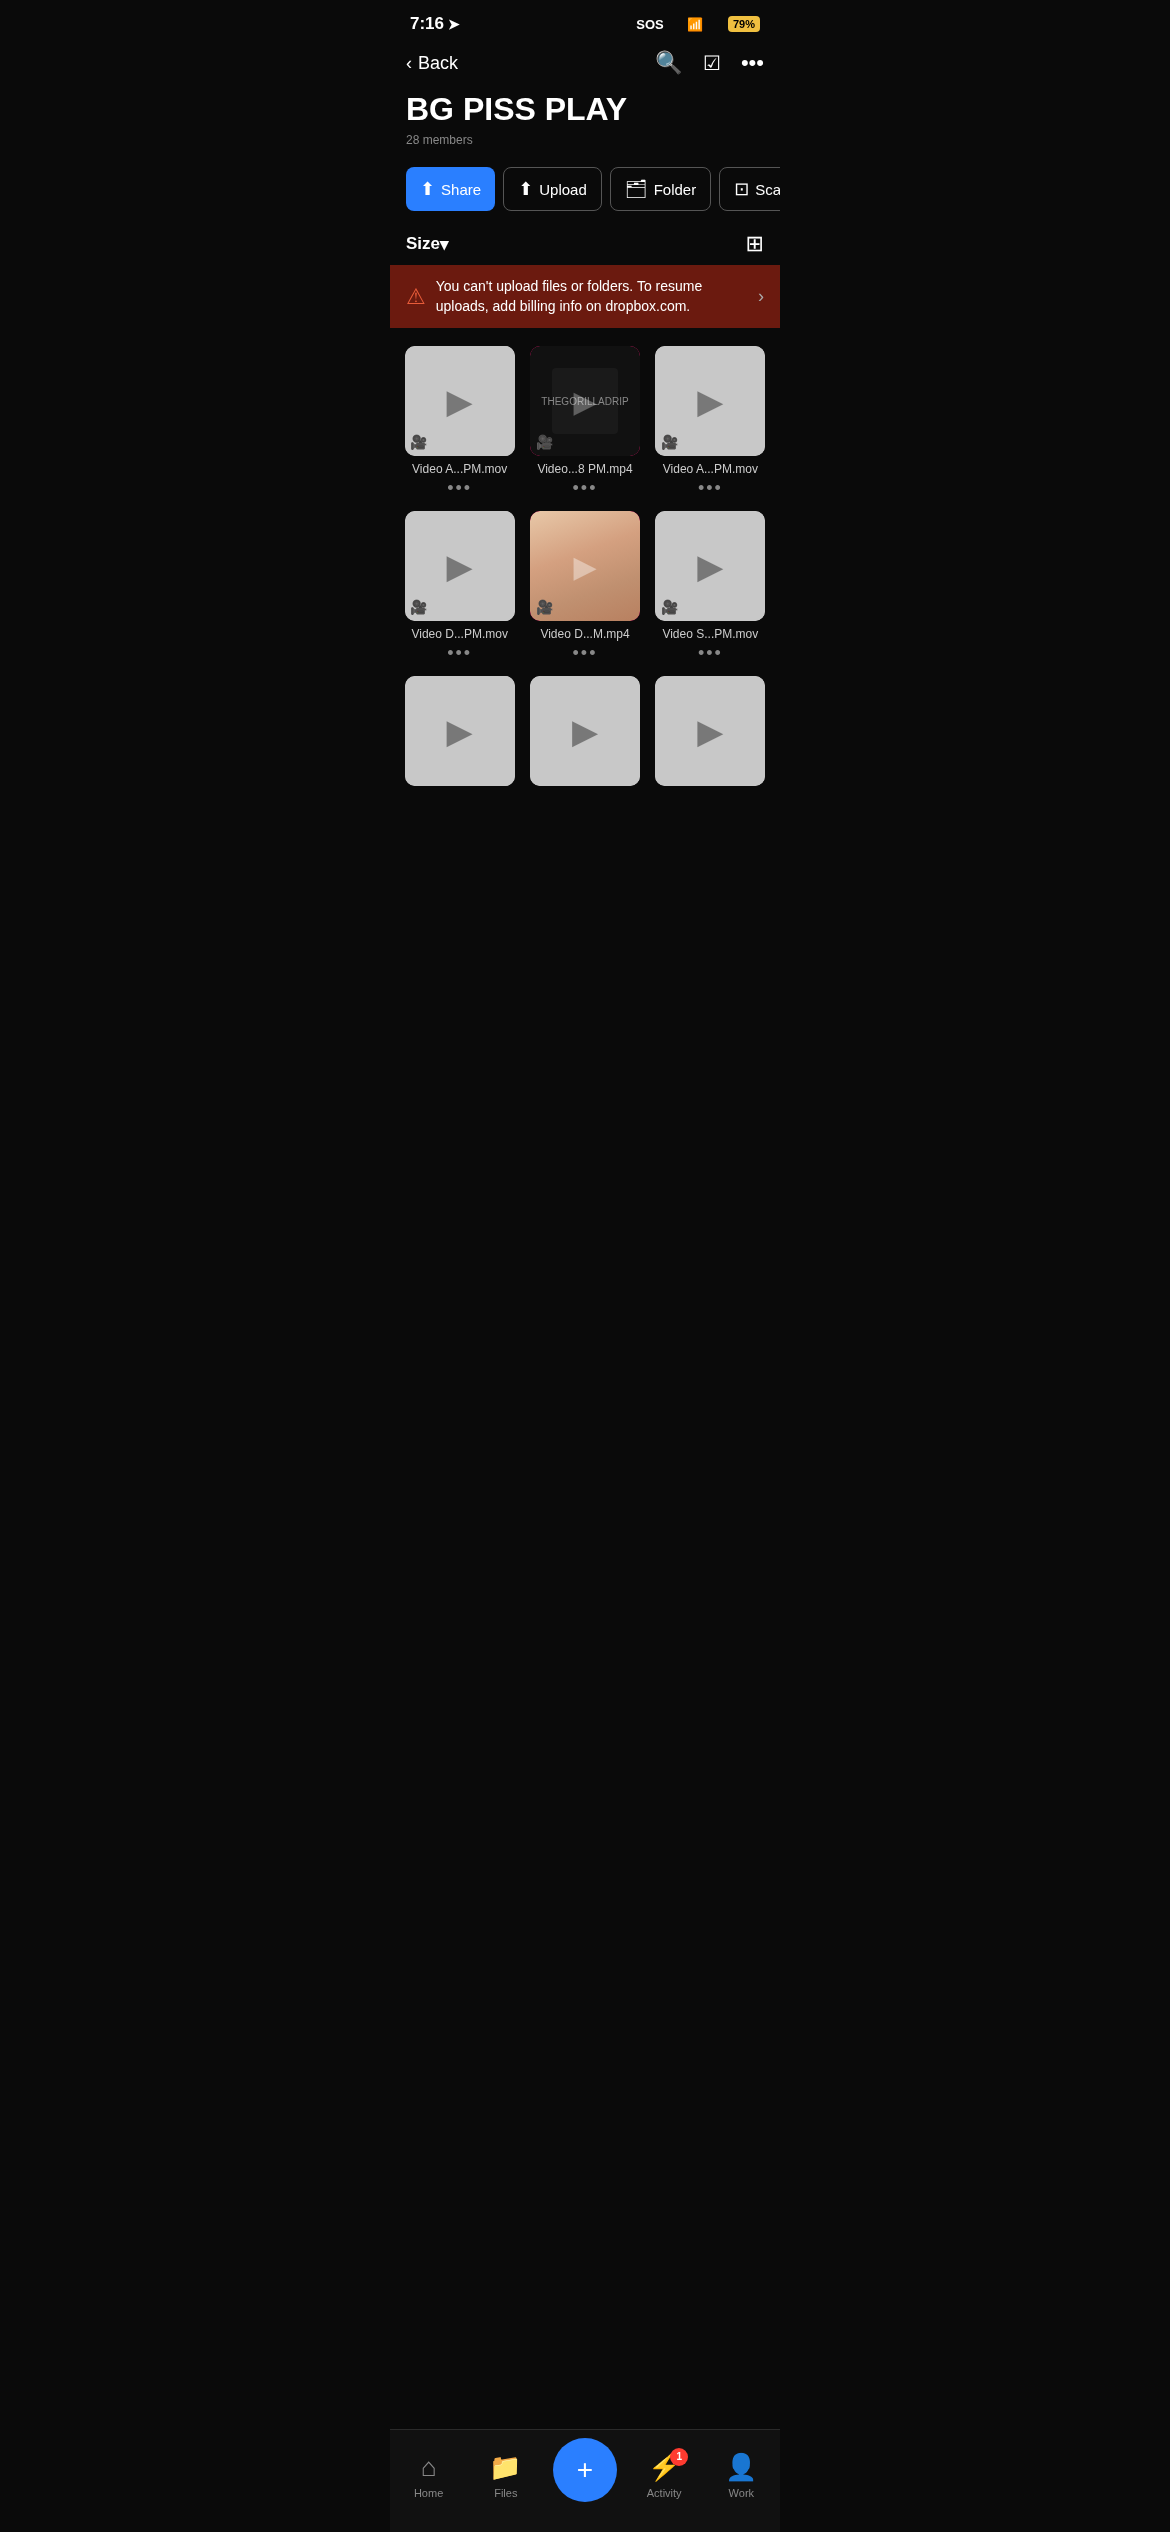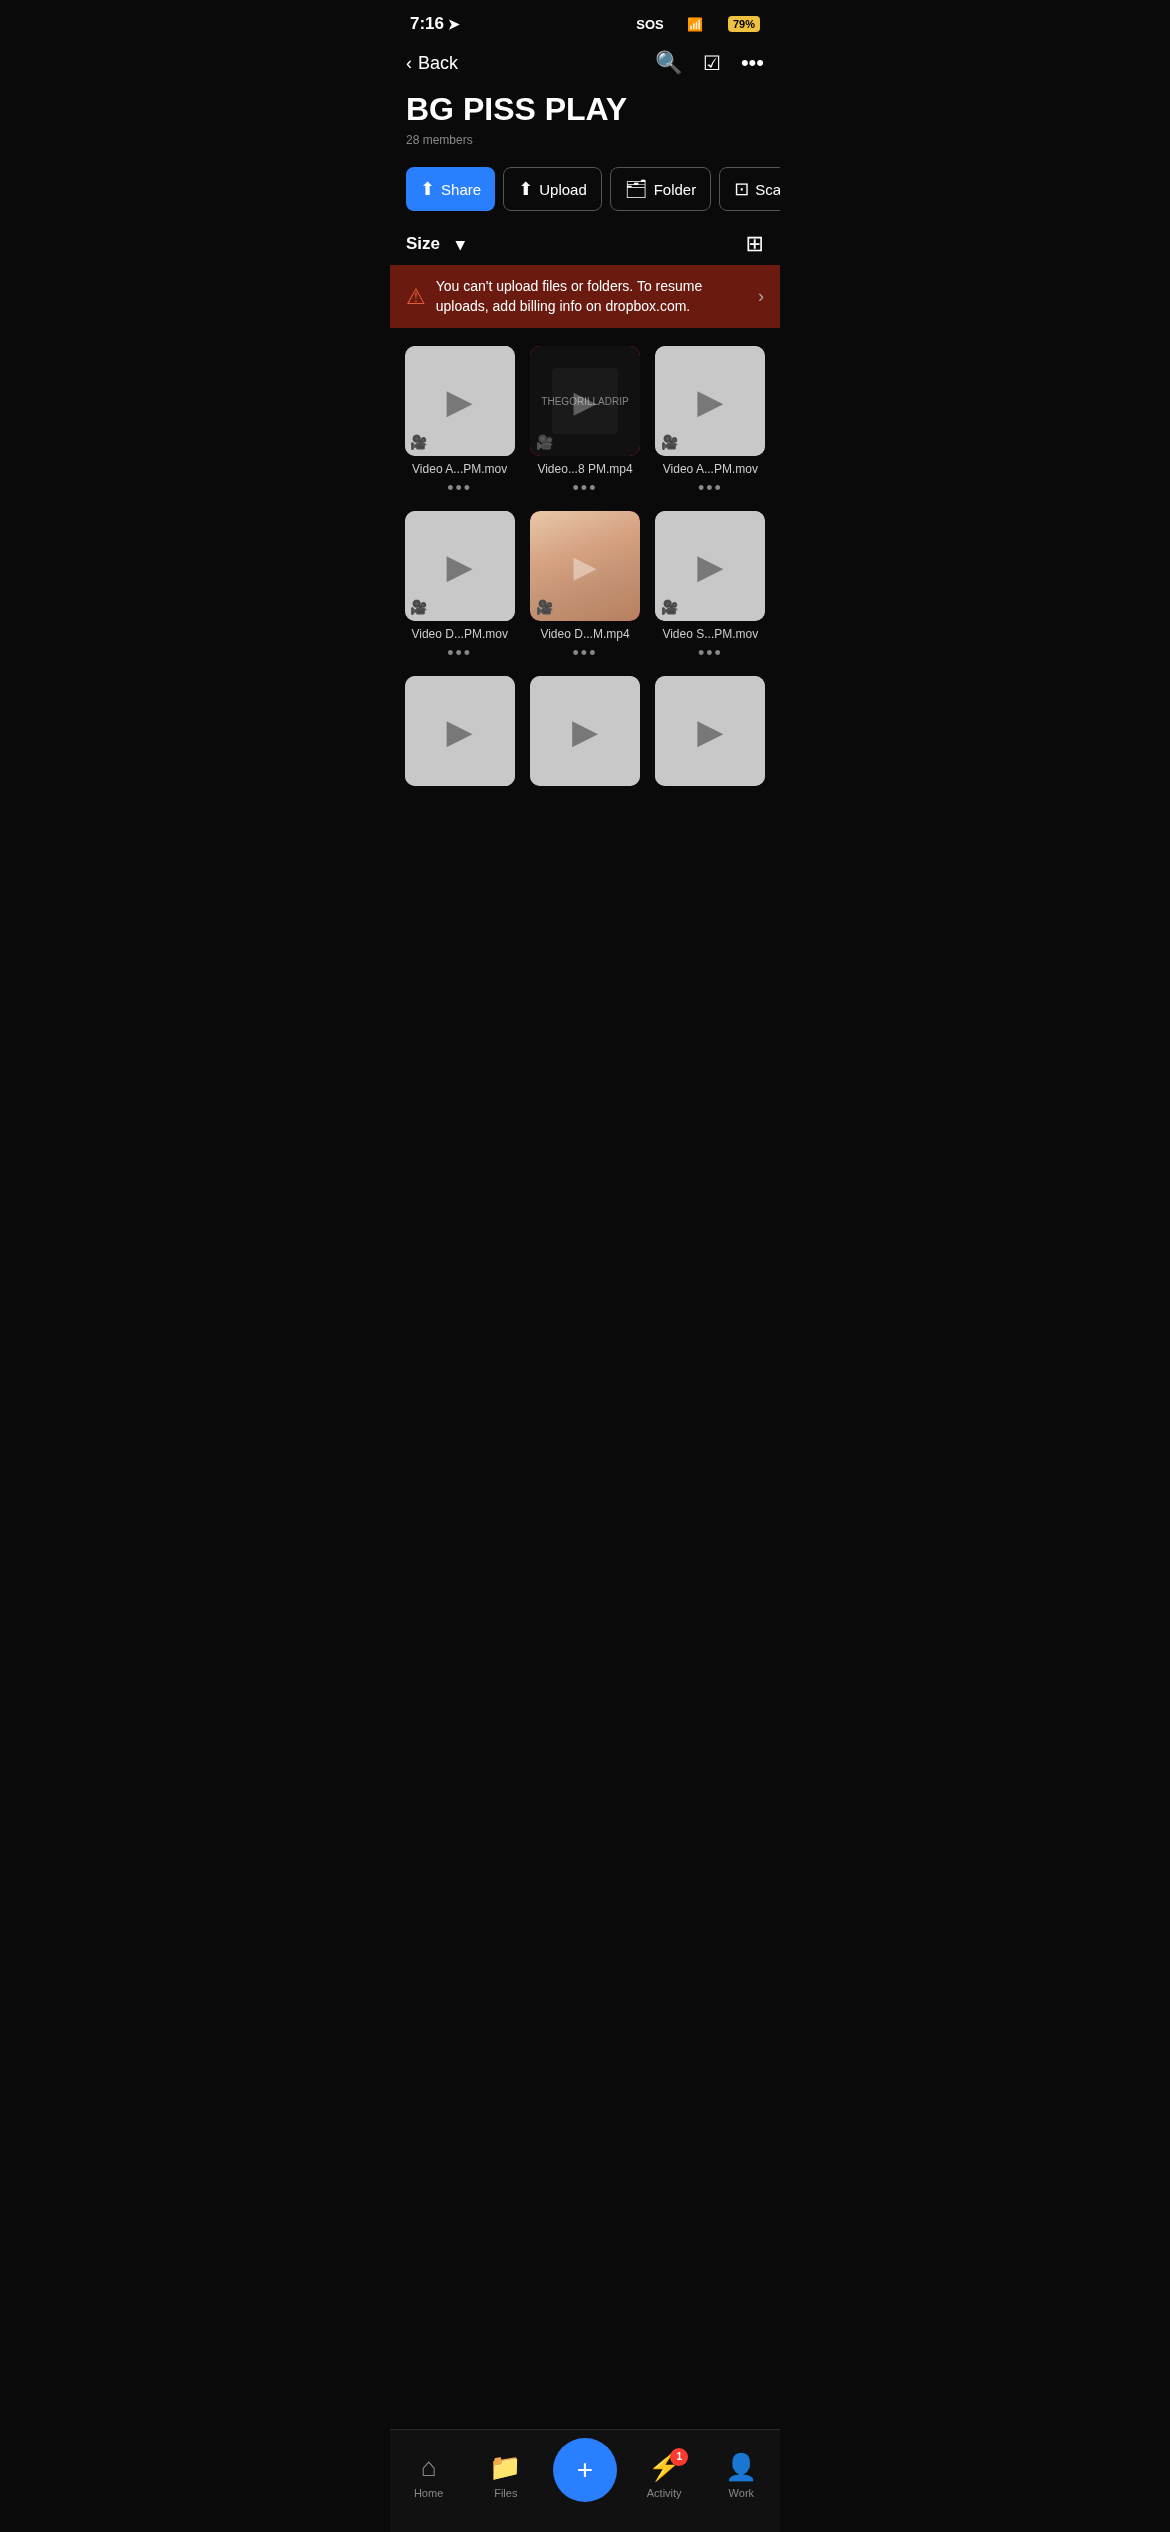--- a/index.html
+++ b/index.html
@@ -75,21 +75,21 @@
       flex: 1;
     }
     .btn-icon { font-size: 18px; }
 
     
     .sort-row {
       display: flex; align-items: center; justify-content: space-between;
       padding: 8px 16px 8px;
     }
     .sort-label {
-      display: flex; align-items: center; gap: 16px;
+      display: flex; align-items: center; gap: 0;
       font-size: 17px; font-weight: 600; cursor: pointer;
     }
     .grid-toggle { font-size: 22px; cursor: pointer; }
 
     
     .warning-banner {
       background: #6b1a0f;
       display: flex; align-items: center;
       padding: 12px 16px;
       gap: 10px;

